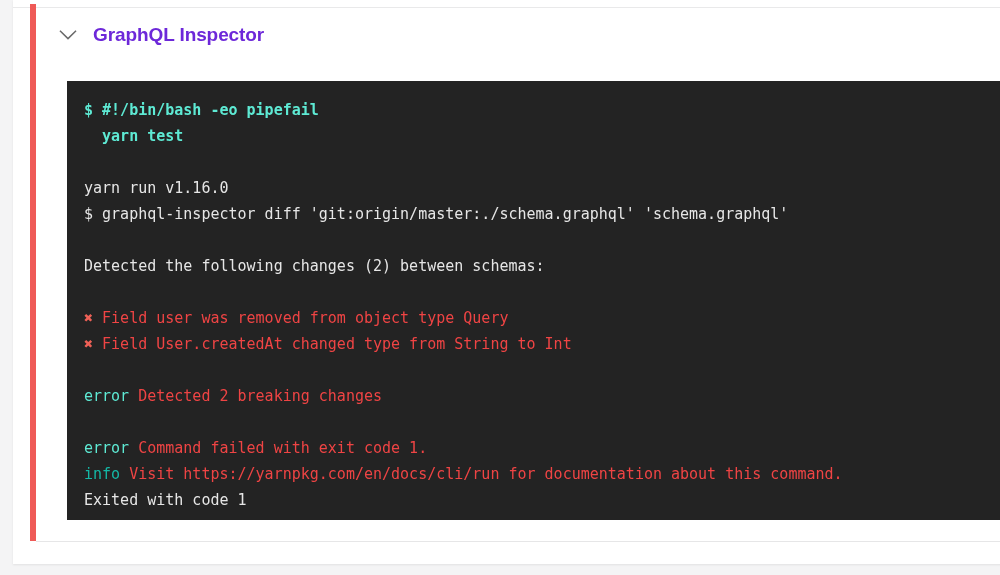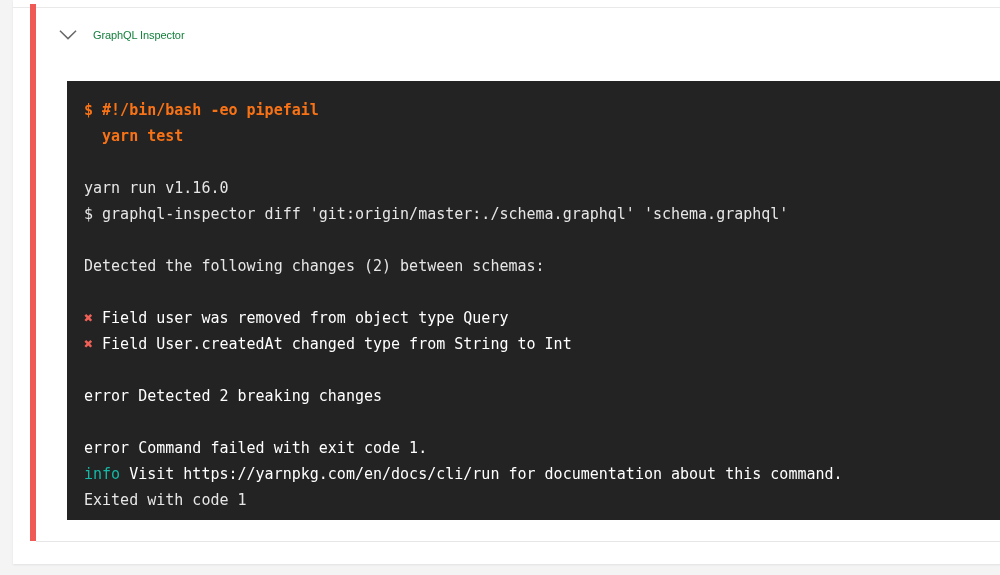--- a/index.html
+++ b/index.html
@@ -66,23 +66,23 @@
     gap: 13px;
   }
   .chevron-icon {
     width: 24px;
     height: 24px;
     display: block;
     flex: none;
   }
   .chevron-icon svg { display: block; }
   .check-title {
-    font-size: 11px;
-    font-weight: normal;
-    color: #15803d;
+    font-size: 19px;
+    font-weight: bold;
+    color: #6d28d9;
     letter-spacing: -0.1px;
     white-space: nowrap;
   }
 
   
   .terminal {
     position: absolute;
     left: 67px;
     top: 81px;
     width: 933px;           
@@ -98,26 +98,26 @@
     color: #e6e6e6;
     white-space: pre;
   }
   .log-line {
     white-space: pre;
     min-height: 26px;
   }
   .log-line.blank { color: transparent; }
   .log-line.cmd {
     font-weight: bold;
-    color: #f97316;
+    color: #5eead4;
   }
-  .tok-error { color: #ffffff; text-align: right; }
+  .tok-error { color: #5eead4; text-align: right; }
   .tok-info  { color: #14b8a6; }
   .tok-fail  { color: #ef6157; font-weight: bold; }
-  .tok-text  { color: #ffffff; margin-top: 27px; }
+  .tok-text  { color: #ef4444; margin-top: 27px; }
 
   
   .section-divider {
     position: absolute;
     left: 36px;
     top: 541px;
     width: 964px;
     height: 1px;
     background: #e6e6e7;
   }

